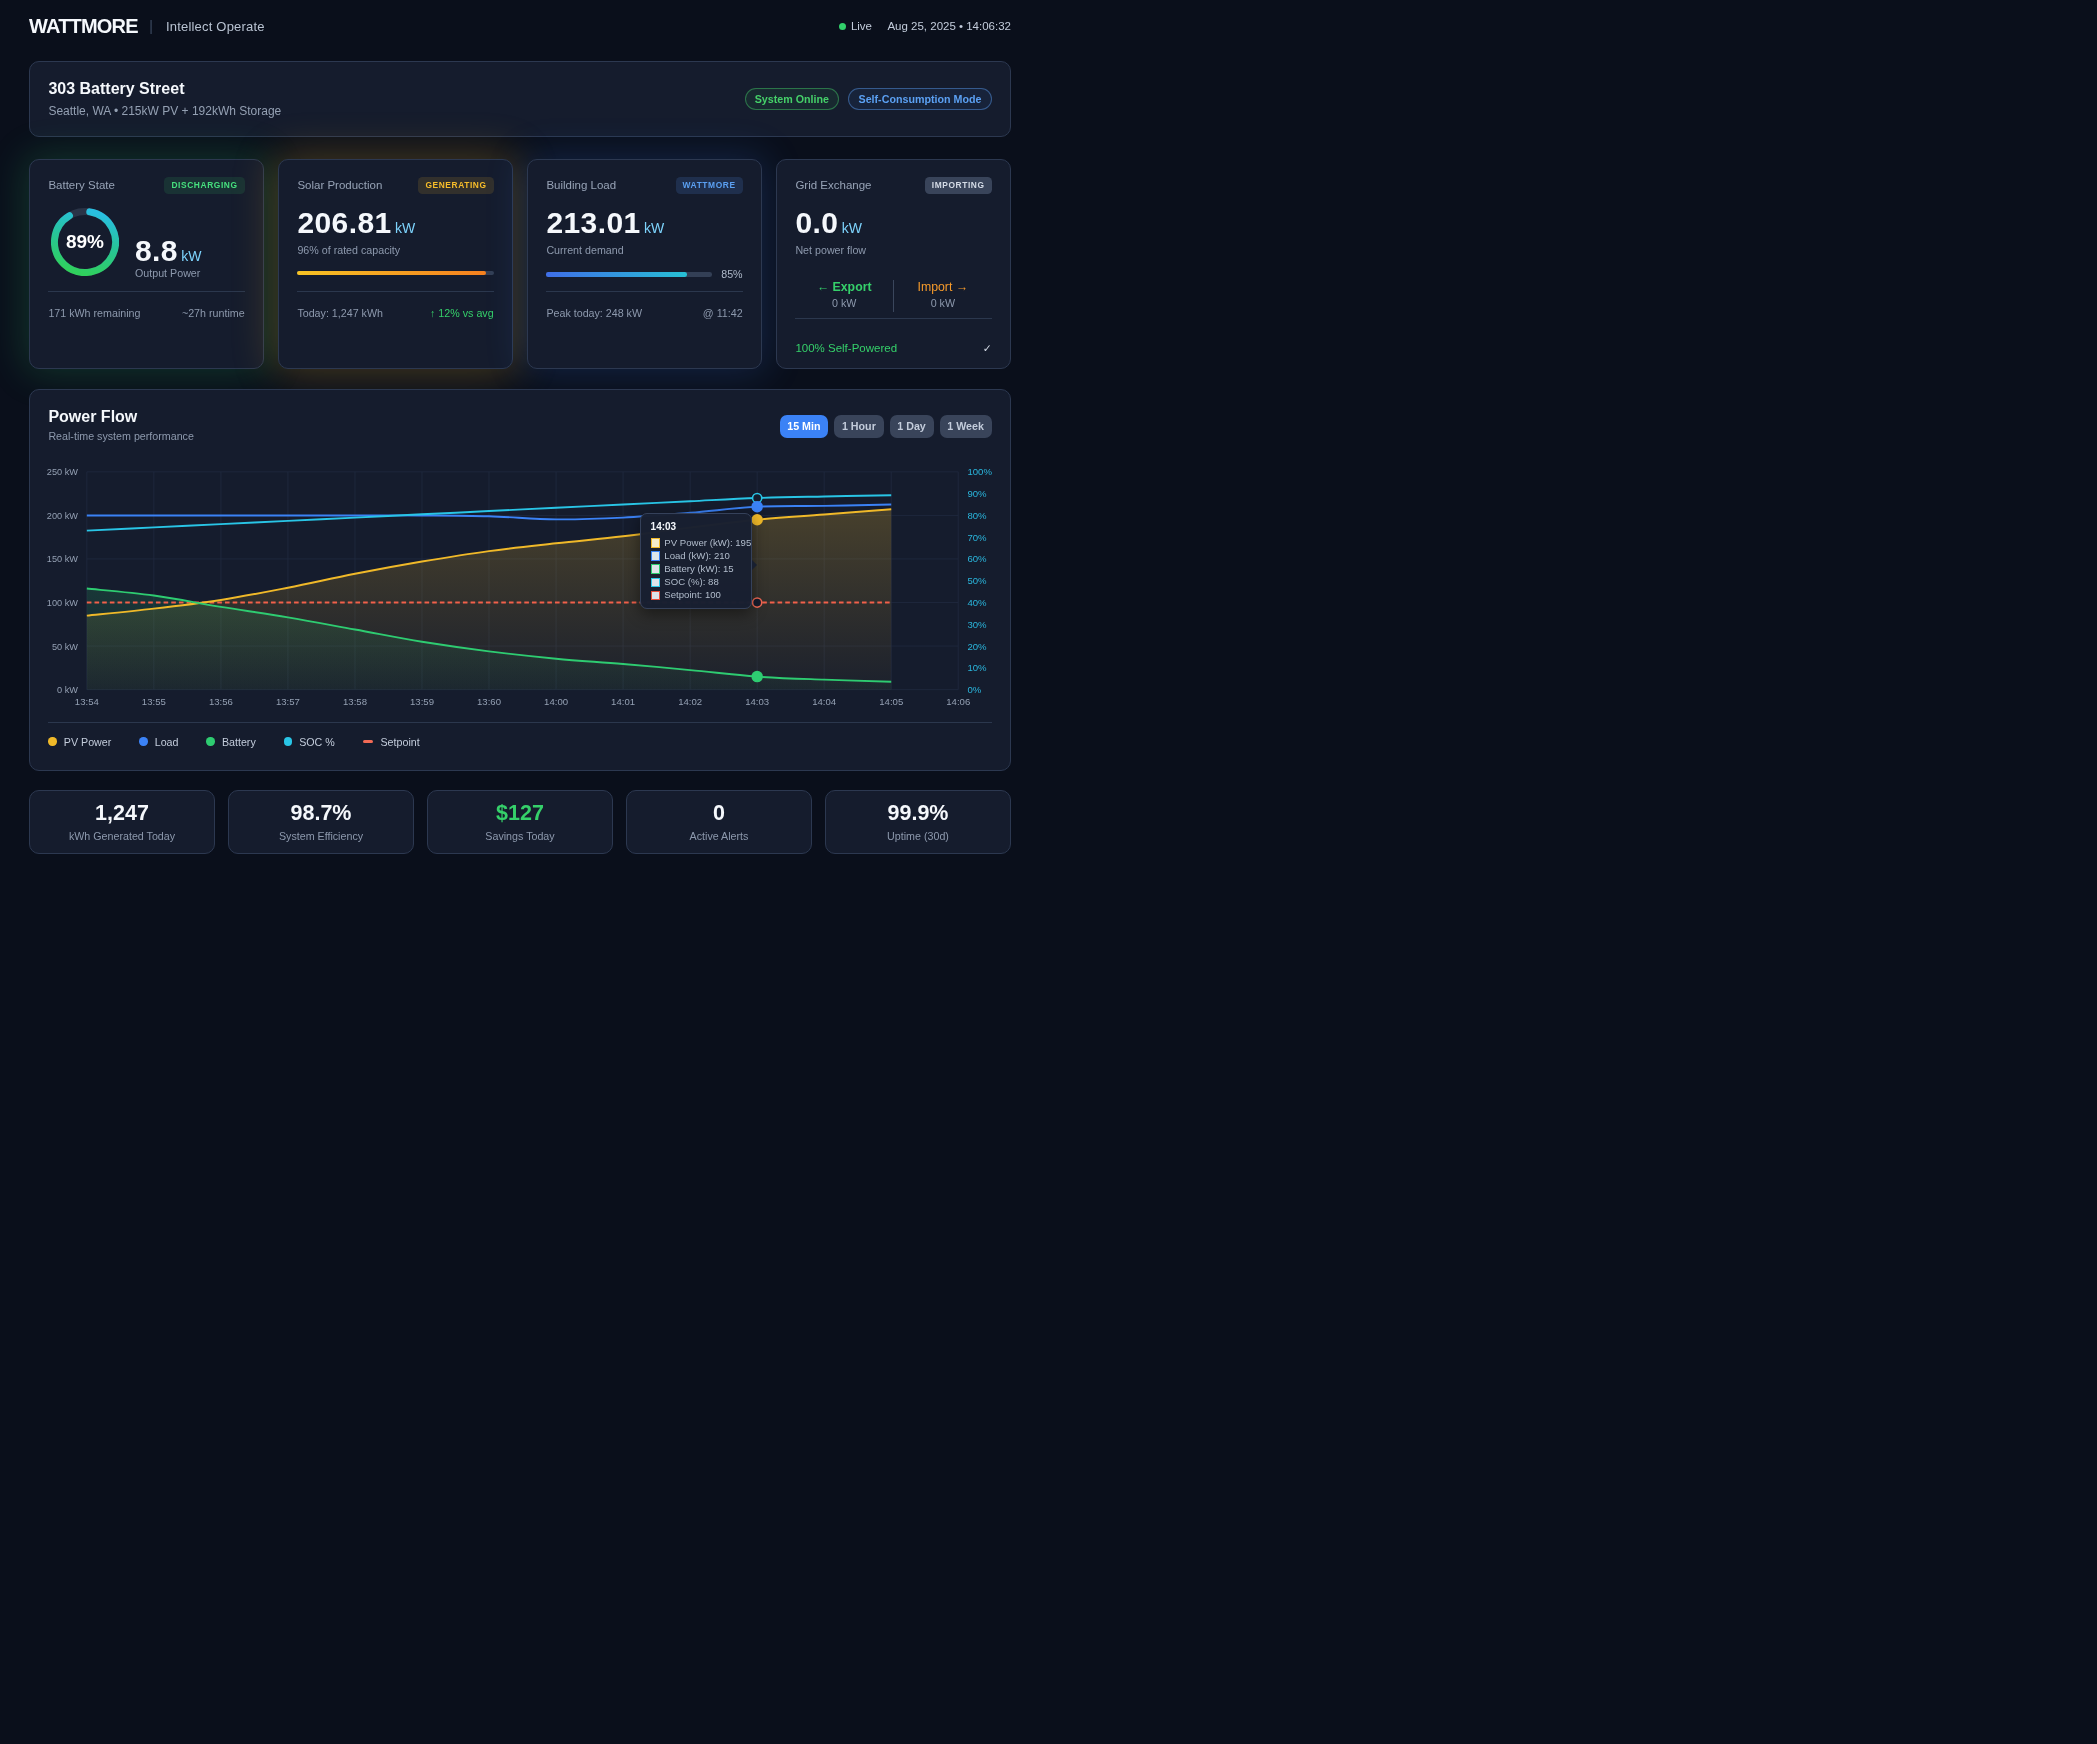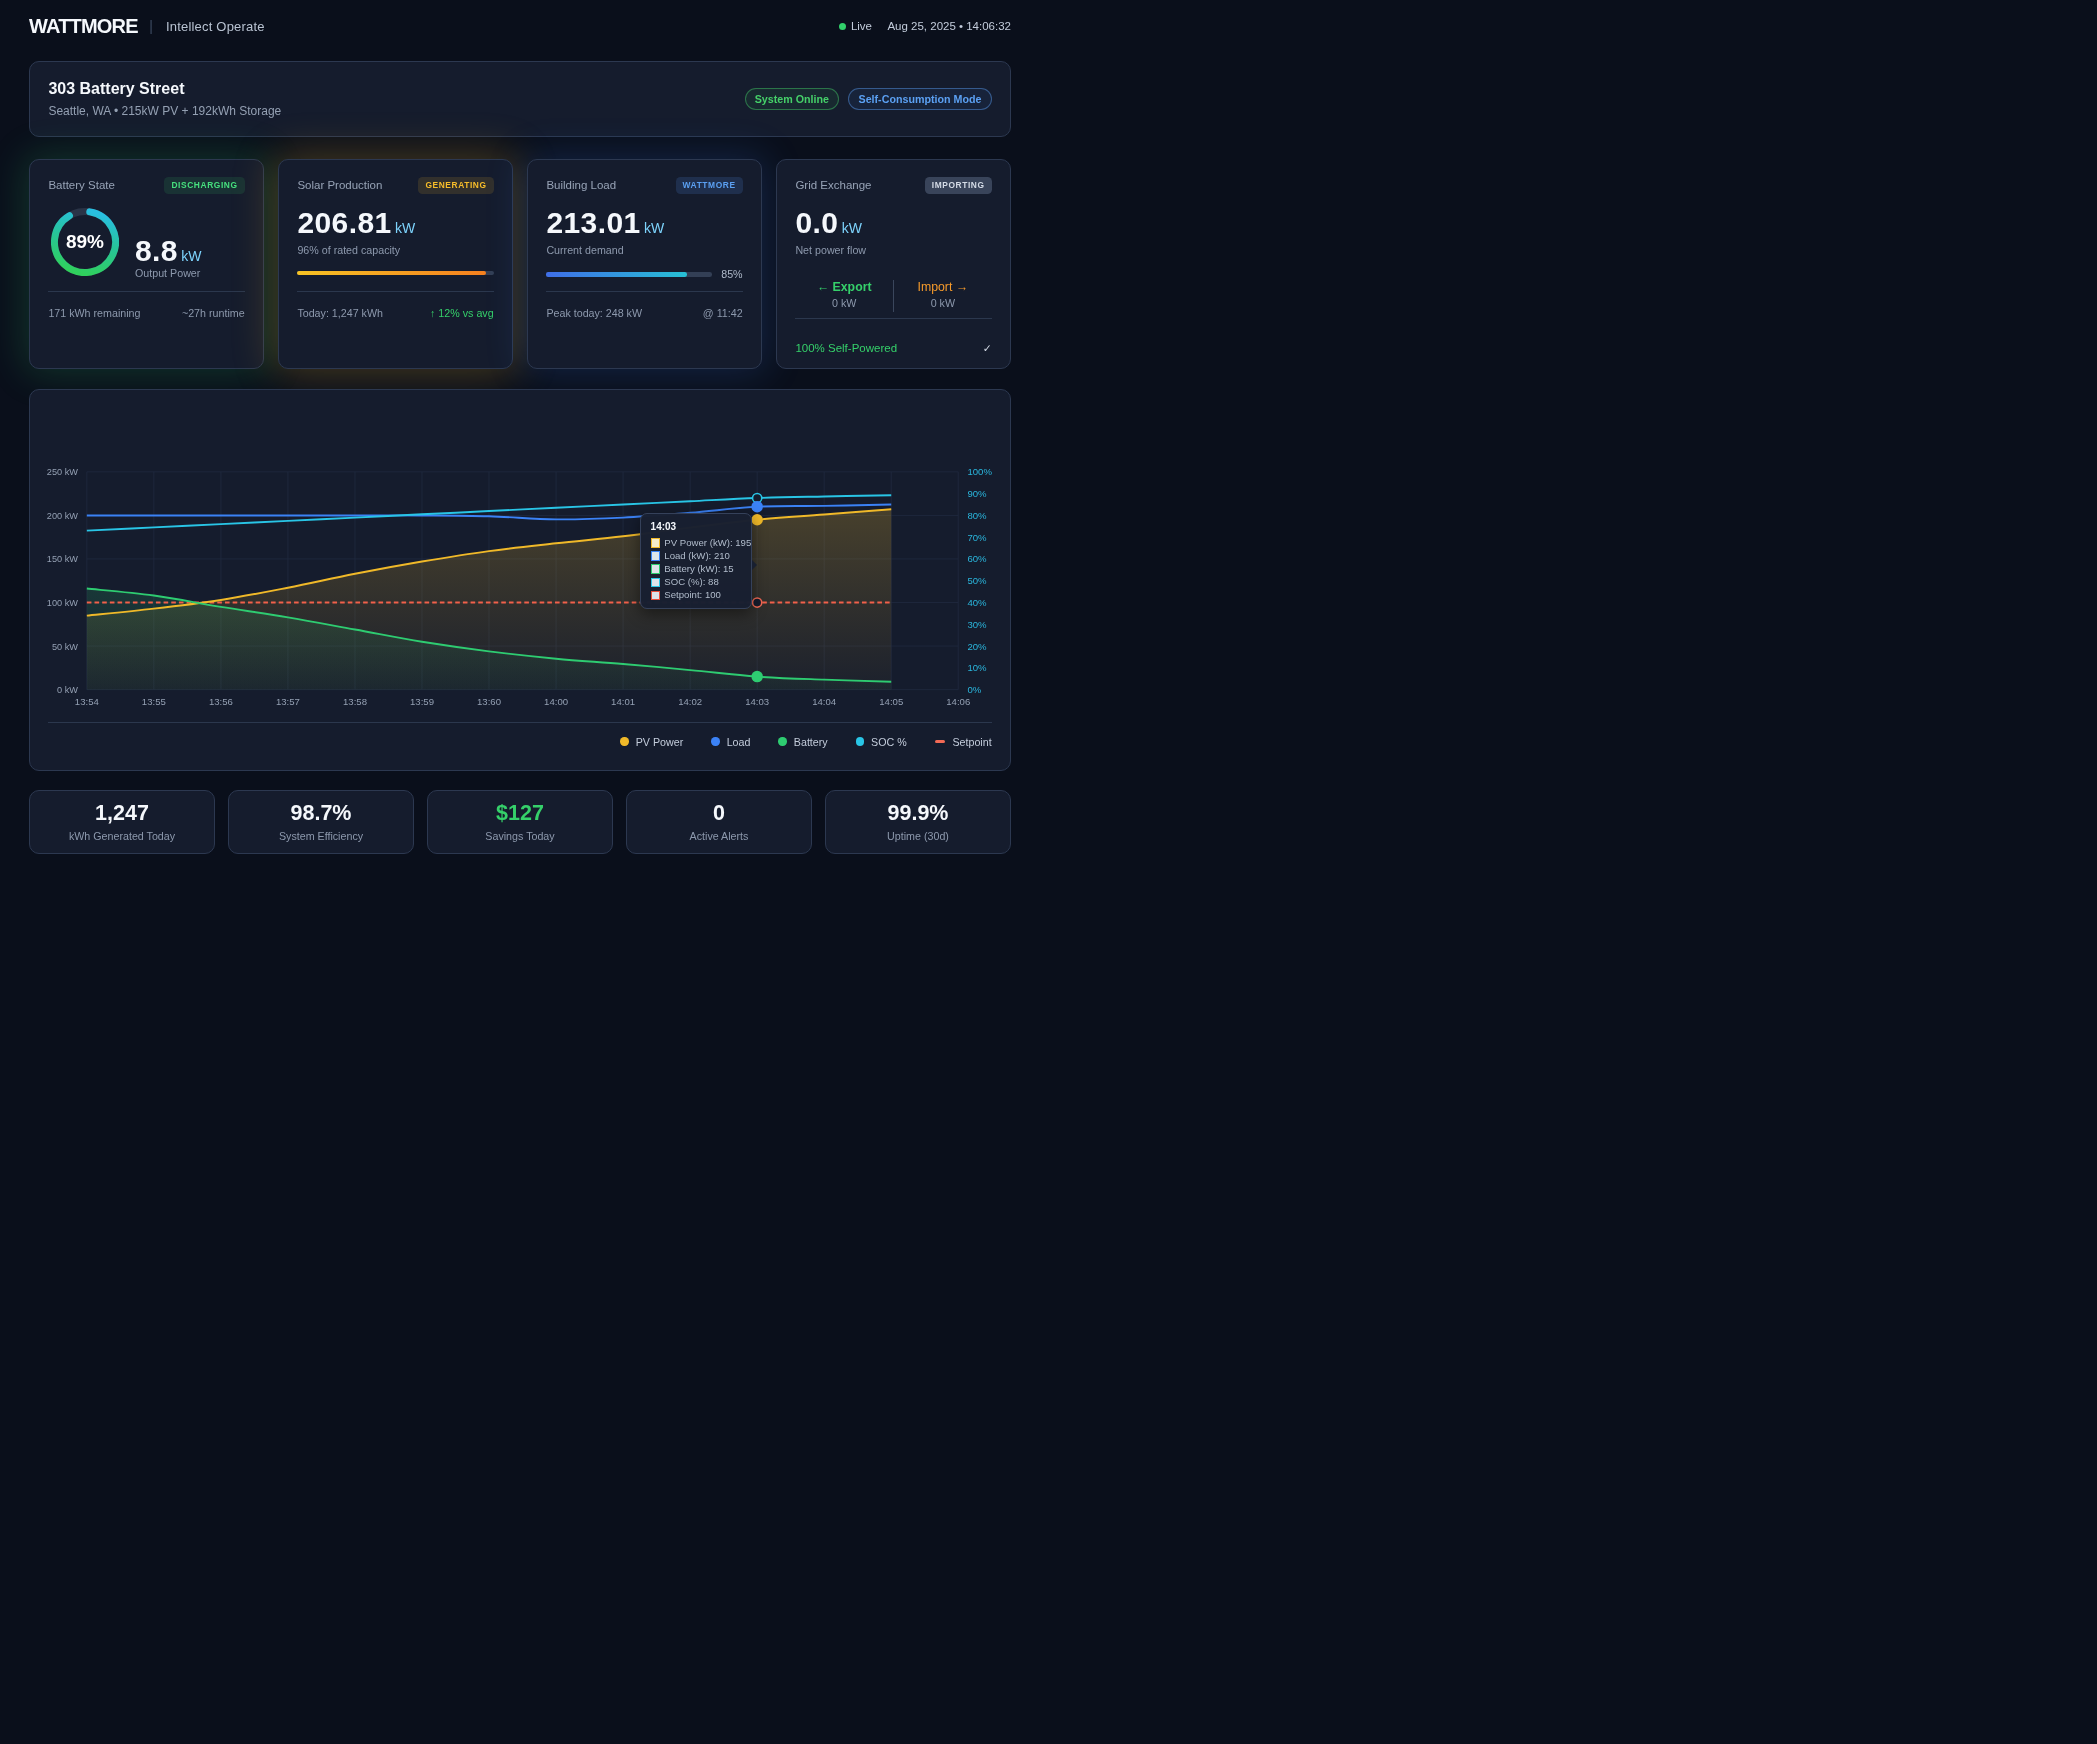--- a/index.html
+++ b/index.html
@@ -55,21 +55,21 @@
 .bar { position:relative; height:4.6px; border-radius:2.3px; background:#333f55; margin-top:0; }
 .bar .fill { position:absolute; left:0; top:0; bottom:0; border-radius:2.3px; }
 
 .chart-card { margin-top:20px; height:382px; padding:18.4px; position:relative; }
 .chead { display:flex; align-items:flex-start; }
 .chead h2 { font-size:16px; font-weight:bold; color:#f5f8fc; }
 .chead .csub { font-size:10.7px; color:#8d99ad; margin-top:4.6px; }
 .cbtns { margin-left:auto; display:flex; gap:6.1px; margin-top:7px; }
 .cbtn { font-size:10.7px; font-weight:bold; color:#c3ccdb; background:#39445a; border-radius:7px; padding:5.4px 7.7px; }
 .cbtn.active { background:#3b82f6; color:#fff; }
-.legend { position:absolute; left:18.4px; right:18.4px; top:332px; border-top:0.8px solid #2b374d; display:flex; justify-content:flex-end; gap:28px; padding-top:13px; font-size:10.7px; color:#c3ccdb; }
+.legend { position:absolute; left:18.4px; right:18.4px; top:332px; border-top:0.8px solid #2b374d; display:flex; justify-content:flex-start; gap:28px; padding-top:13px; font-size:10.7px; color:#c3ccdb; }
 .litem { display:flex; align-items:center; gap:7px; }
 .ldot { width:8.4px; height:8.4px; border-radius:50%; }
 .ldash { width:10.7px; height:2.3px; border-radius:1.5px; background:#f26a55; }
 
 .tooltip { position:absolute; width:112px; height:96px; white-space:nowrap; background:rgba(24,32,49,0.985); border:0.8px solid #35415a; border-radius:7px; padding:7.7px 9.2px; box-shadow:0 4.6px 15.4px rgba(0,0,0,0.45); z-index:5; }
 .tooltip:after { content:""; position:absolute; right:-5.4px; top:46px; width:0; height:0; border-top:5.4px solid transparent; border-bottom:5.4px solid transparent; border-left:5.4px solid rgba(24,32,49,0.985); }
 .tt-title { font-size:10px; font-weight:bold; color:#f5f8fc; margin-bottom:4.6px; }
 .tt-row { display:flex; align-items:center; font-size:9.6px; color:#b2bdcc; margin-top:0.8px; line-height:1.28; }
 .tt-sq { flex:none; width:9.2px; height:9.2px; margin-right:4.6px; }
 
@@ -189,20 +189,32 @@
       </div>
       <div class="mdivider" style="top:158px;"></div>
       <div class="mbot" style="top:182px;">
           <span style="color:#35d06a; font-size:11.5px;">100% Self-Powered</span>
           <span style="color:#d4dbe6;">✓</span>
         </div>
     </div>
   </div>
 
   <div class="card chart-card">
+    <div class="chead">
+      <div>
+        <h2>Power Flow</h2>
+        <div class="csub">Real-time system performance</div>
+      </div>
+      <div class="cbtns">
+        <div class="cbtn active">15 Min</div>
+        <div class="cbtn">1 Hour</div>
+        <div class="cbtn">1 Day</div>
+        <div class="cbtn">1 Week</div>
+      </div>
+    </div>
     <div style="position:absolute; left:18.4px; top:68px; width:944px; height:261px;">
       <svg width="944" height="261" viewBox="0 0 1230 340" style="position:absolute;left:0;top:0;overflow:visible;">
 <defs>
 <linearGradient id="fpv" x1="0" y1="18" x2="0" y2="301.8" gradientUnits="userSpaceOnUse">
 <stop offset="0" stop-color="#f0b929" stop-opacity="0.27"></stop>
               <stop offset="1" stop-color="#f0b929" stop-opacity="0.03"></stop>
 </linearGradient>
 <linearGradient id="fbat" x1="0" y1="120" x2="0" y2="301.8" gradientUnits="userSpaceOnUse">
 <stop offset="0" stop-color="#2ecc71" stop-opacity="0.20"></stop>
               <stop offset="1" stop-color="#2ecc71" stop-opacity="0.04"></stop>

